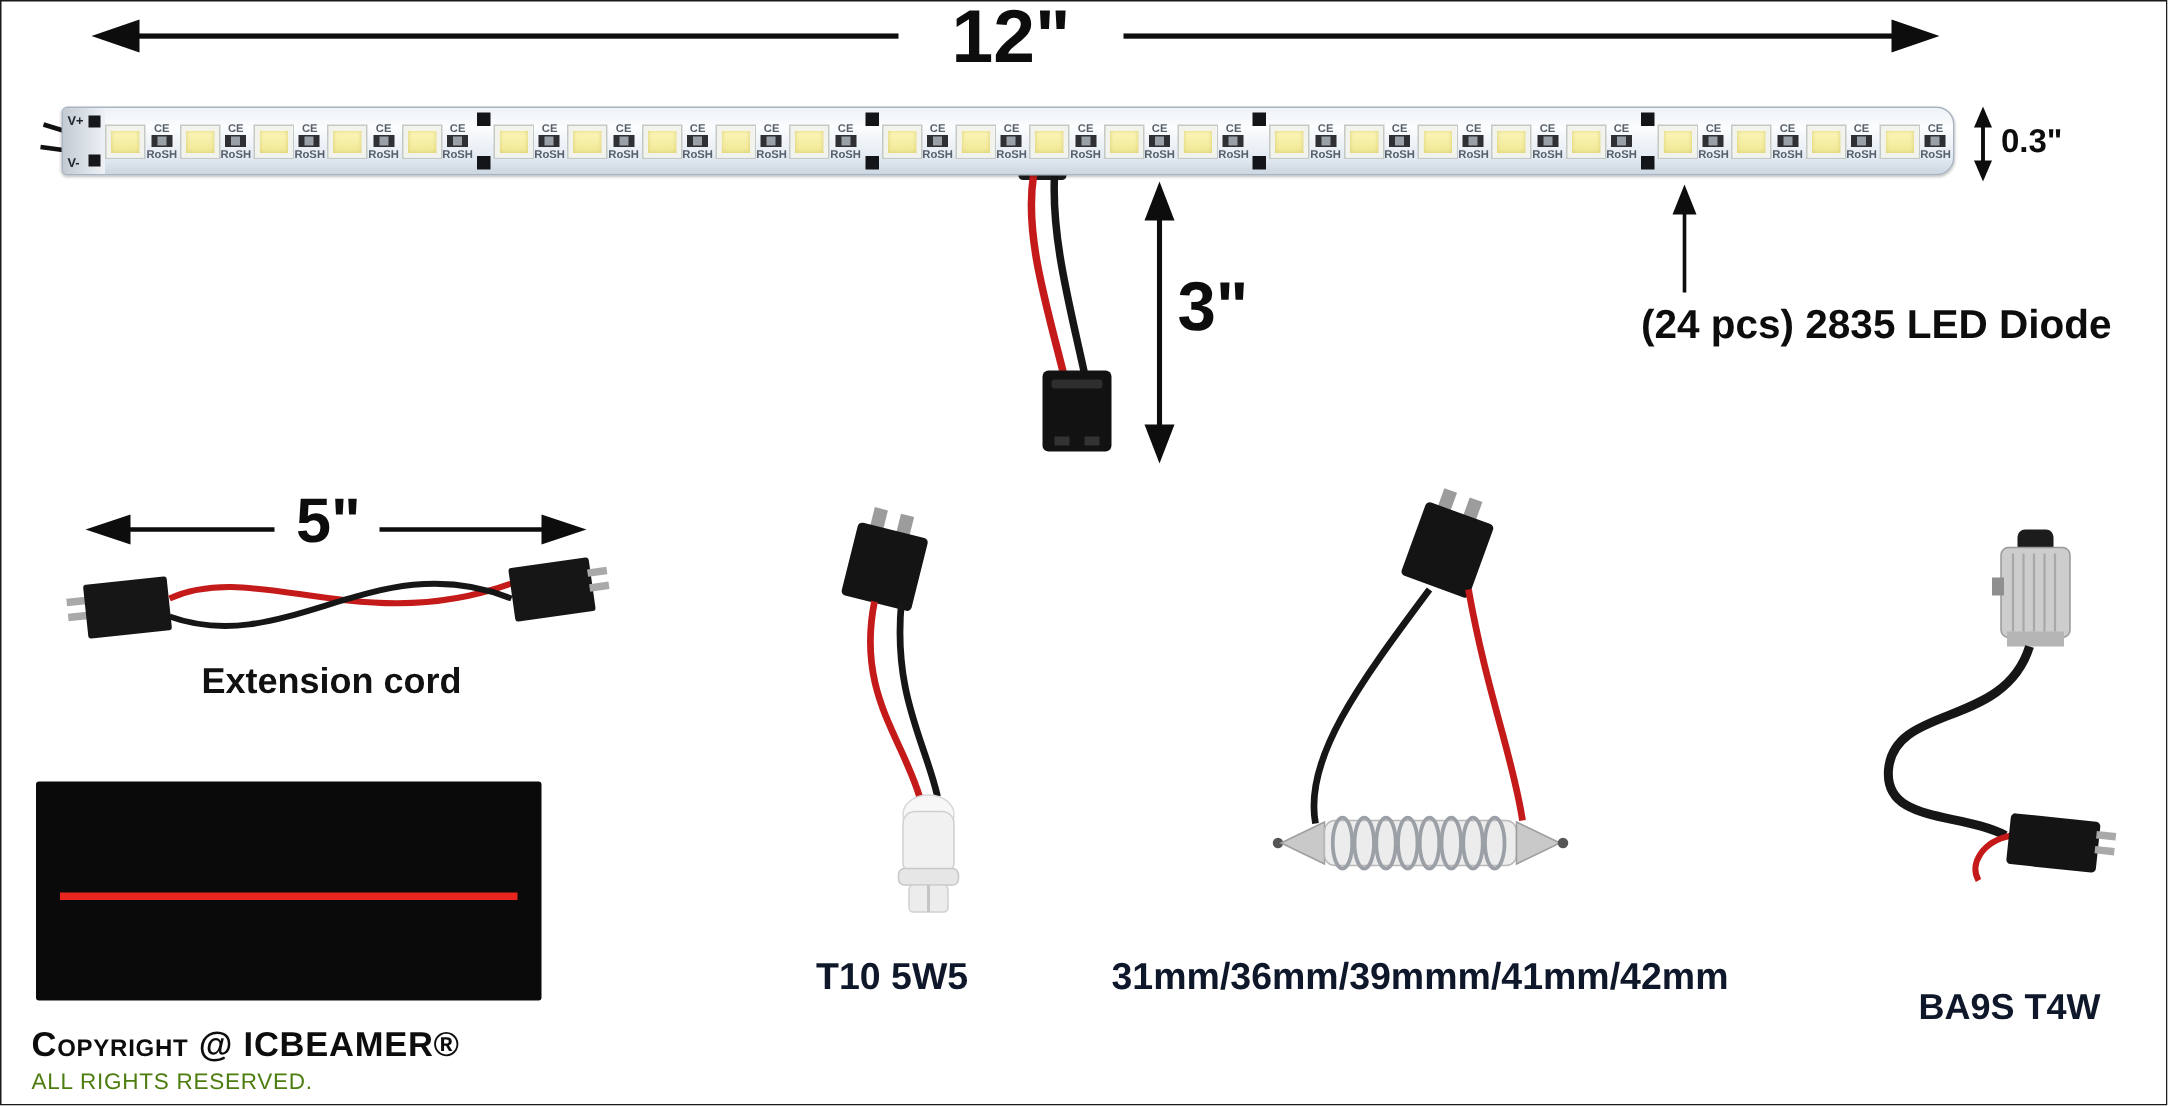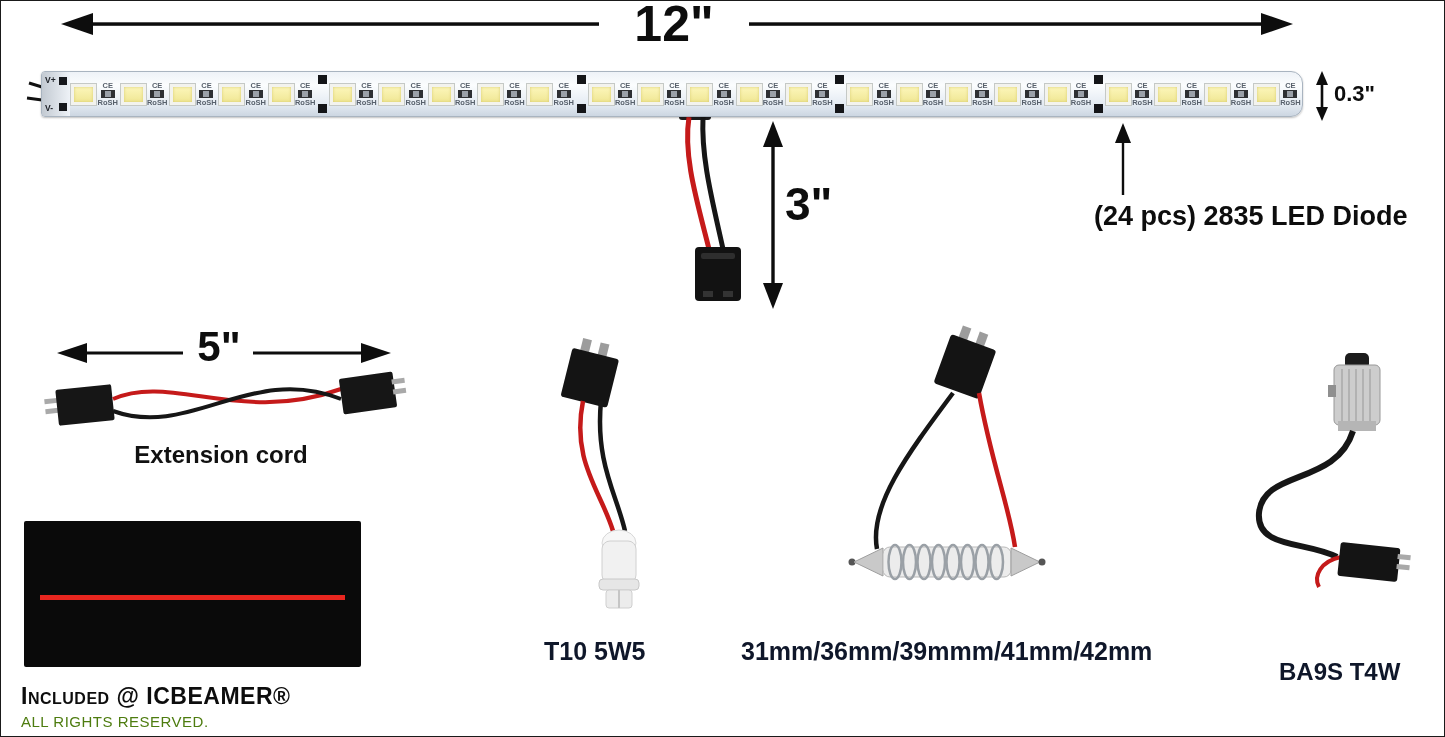--- a/index.html
+++ b/index.html
@@ -430,15 +430,15 @@
   <div class="cord-label">Extension cord</div>
 
   <div class="part-label lbl-t10">T10 5W5</div>
   <div class="part-label lbl-festoon">31mm/36mm/39mmm/41mm/42mm</div>
   <div class="part-label lbl-ba9s">BA9S T4W</div>
 
   <div class="logo-box">
     <div class="red-bar"></div>
   </div>
 
-  <div class="copyright">Included @ ICBEAMER®</div>
+  <div class="copyright">Copyright @ ICBEAMER®</div>
   <div class="rights">ALL RIGHTS RESERVED.</div>
 </div>
 
 </body></html>

